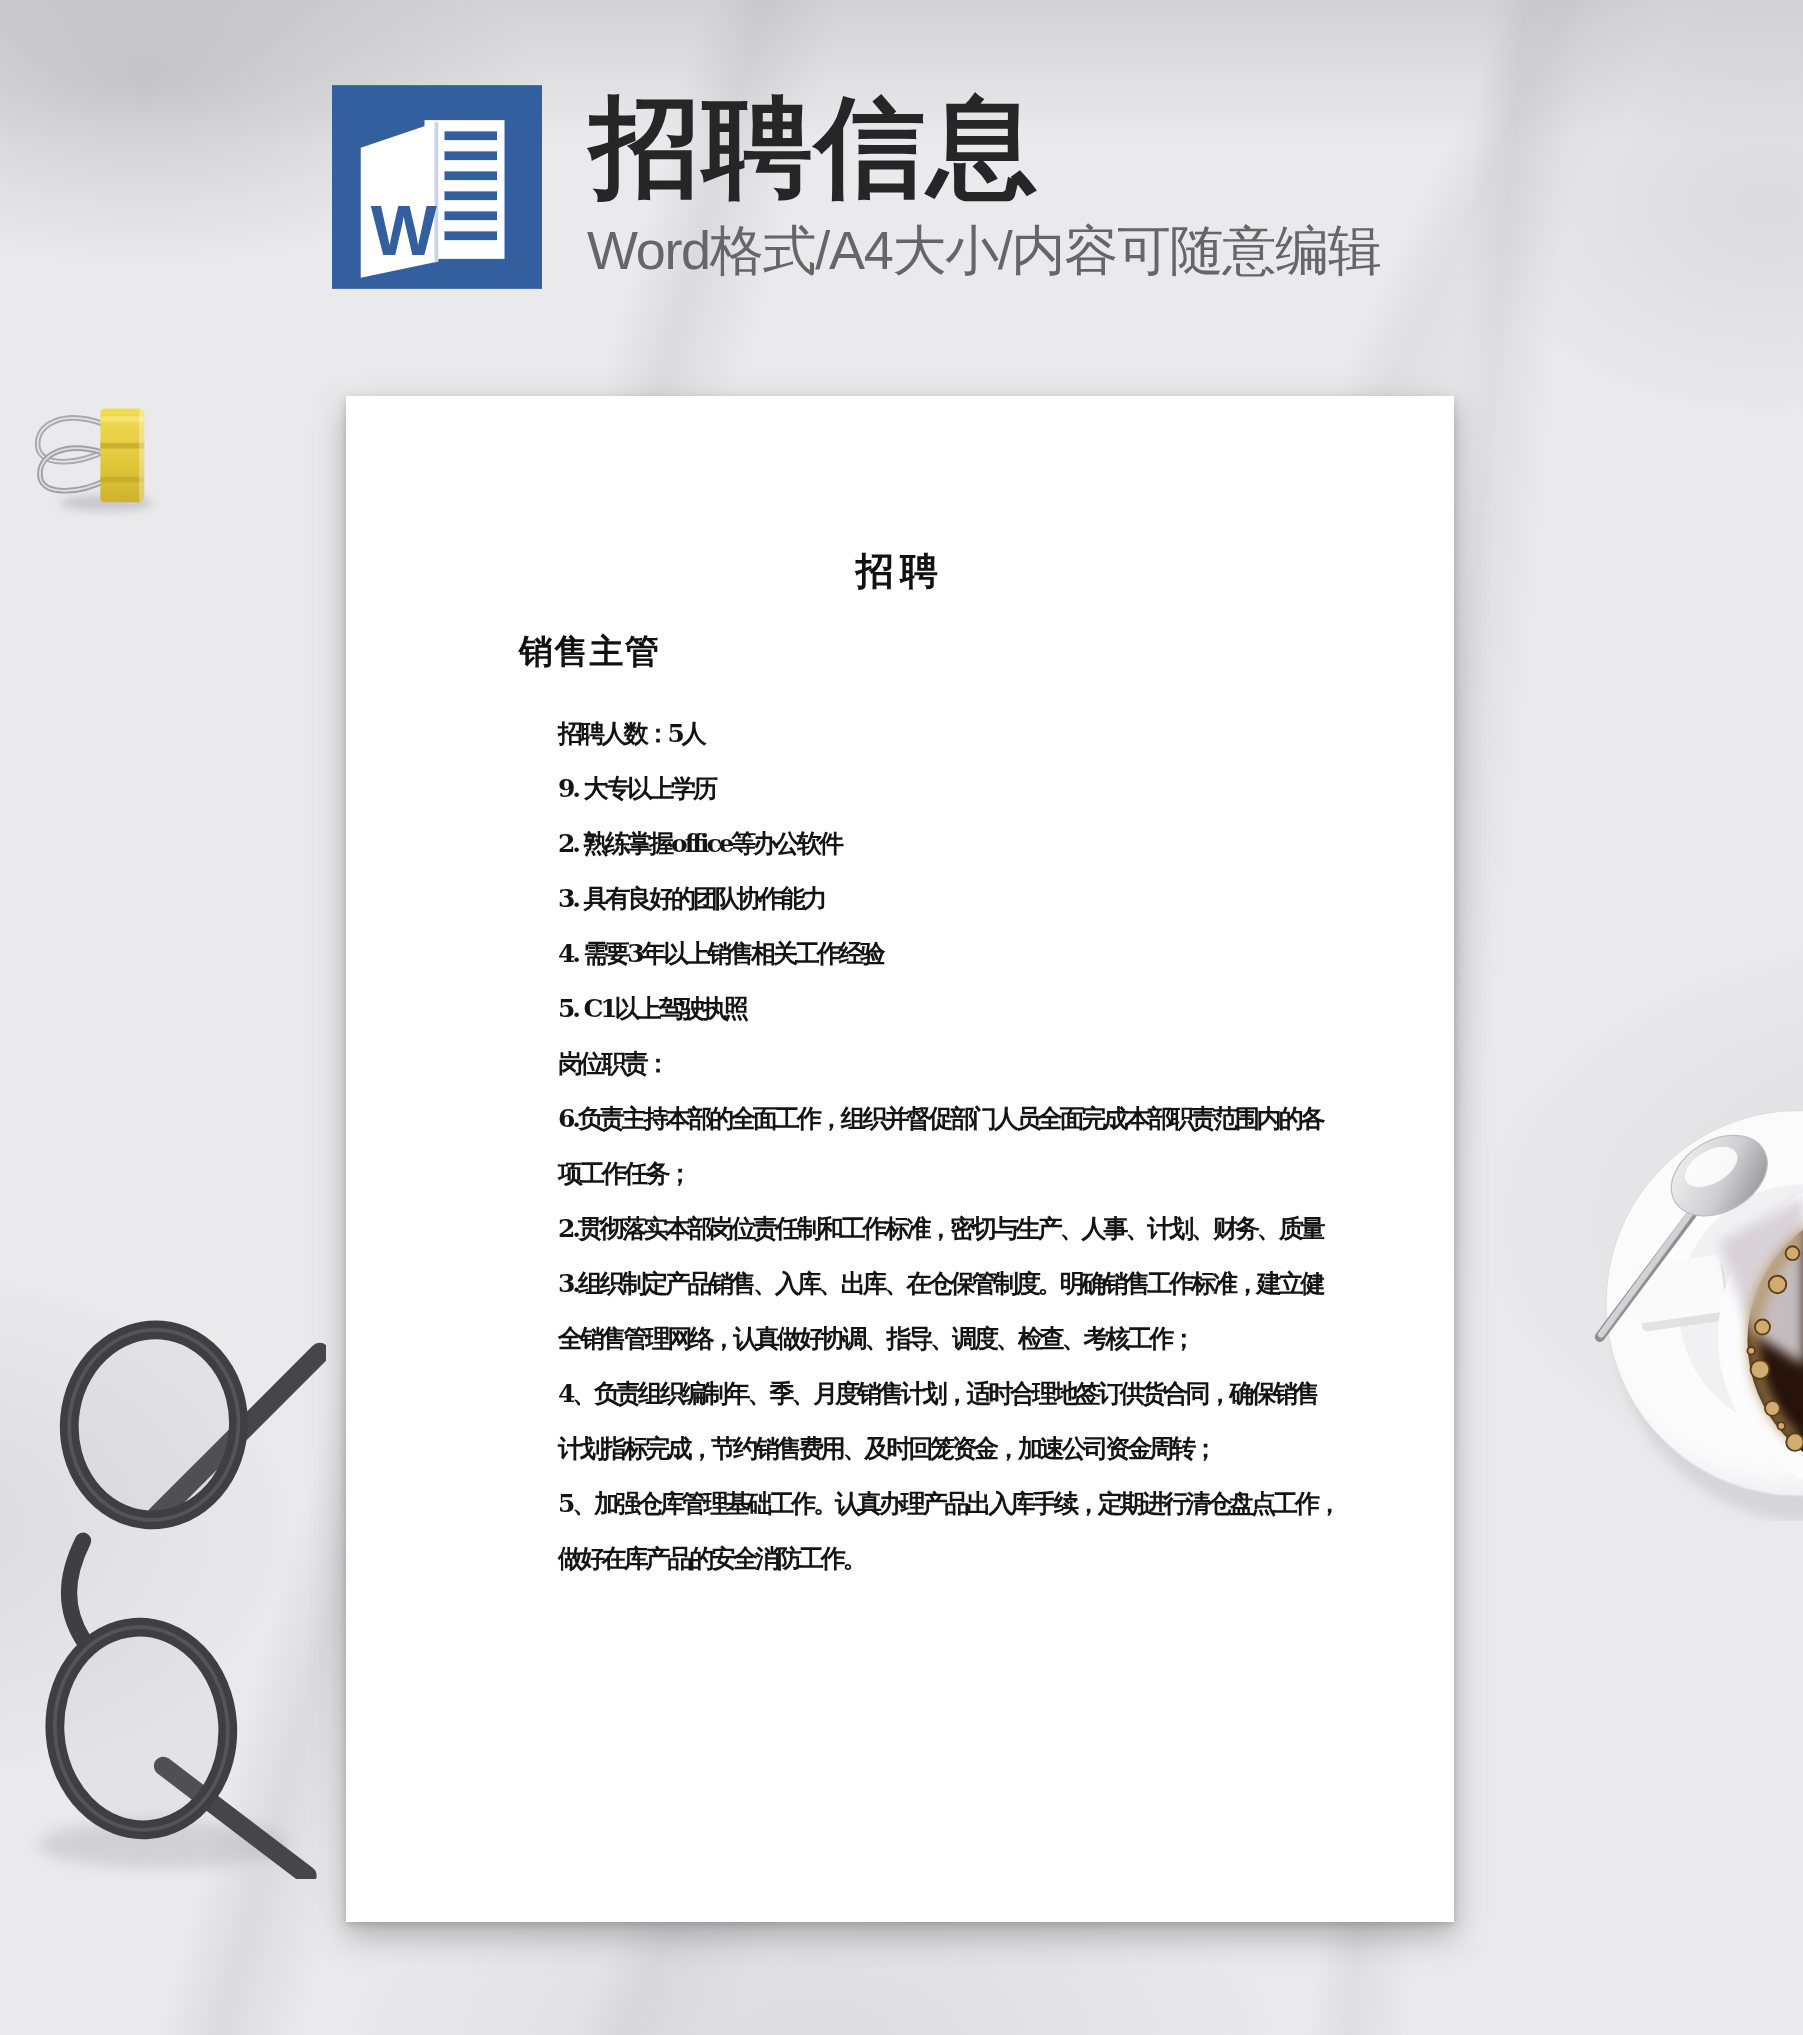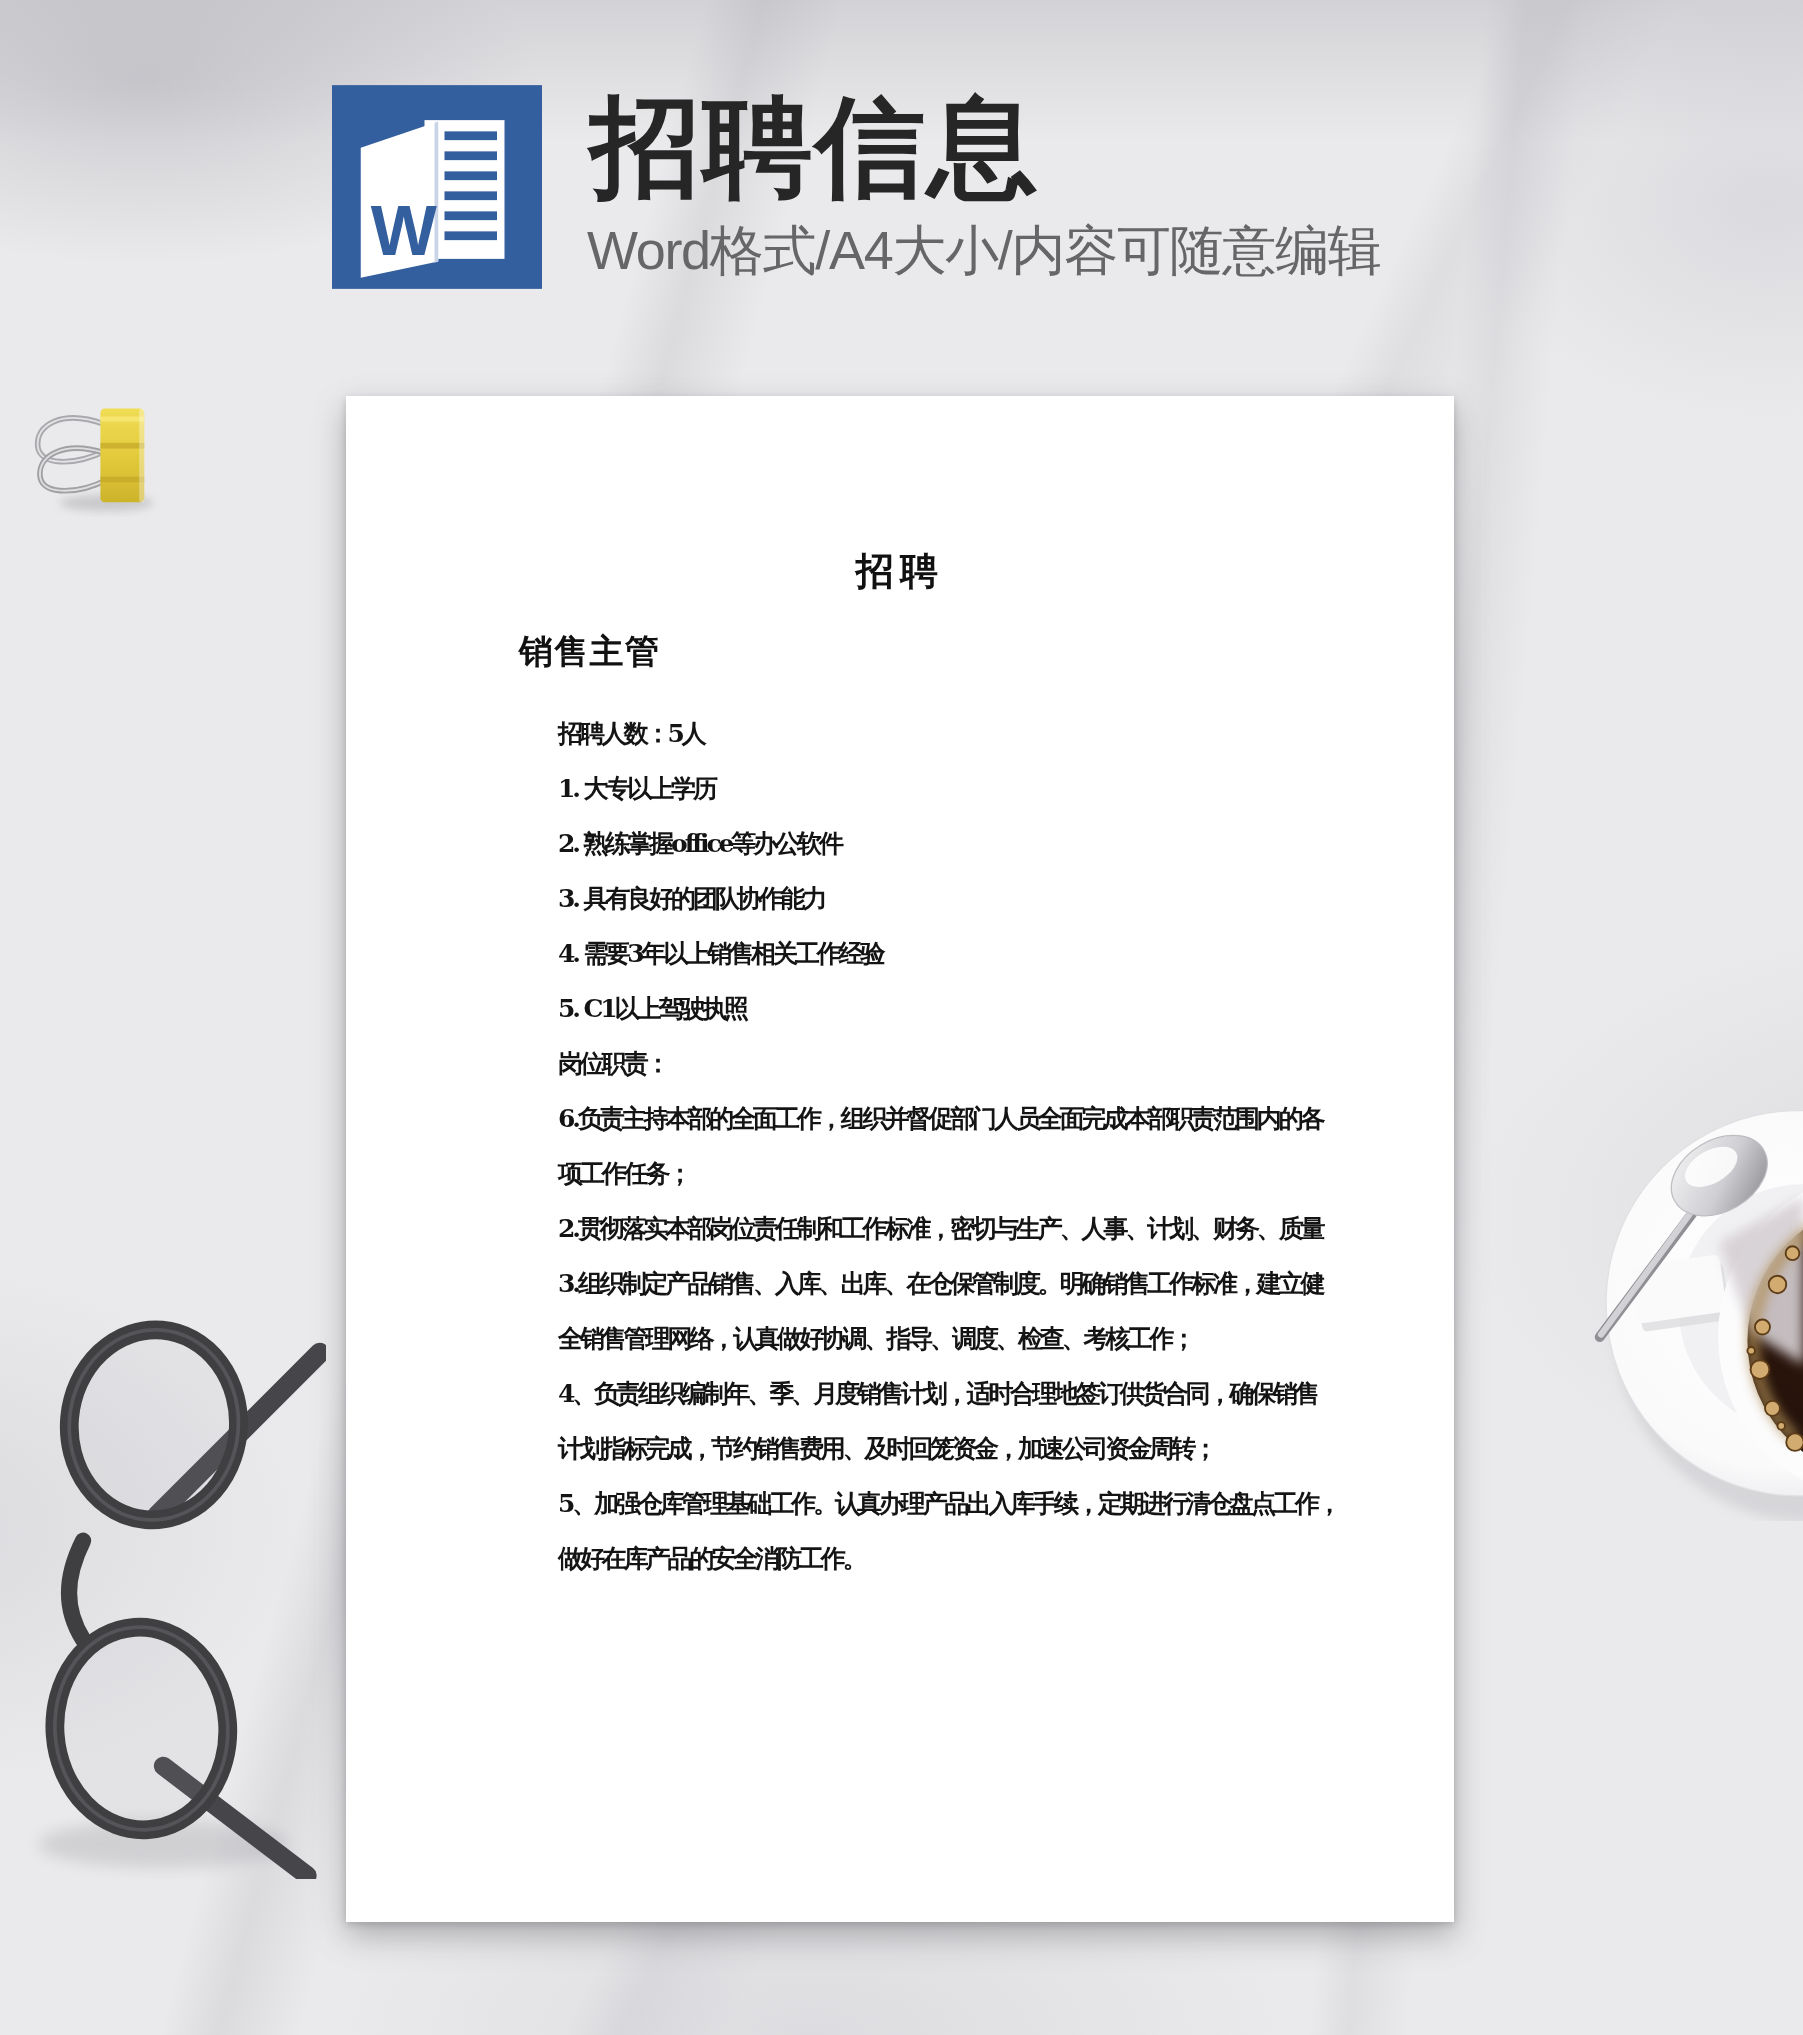--- a/index.html
+++ b/index.html
@@ -105,21 +105,21 @@
     <rect x="130" y="146" width="70" height="9" fill="#b89a1f" opacity="0.45"></rect>
     <rect x="130" y="50" width="70" height="8" fill="#fbeF85" opacity="0.6"></rect>
     <rect x="192" y="37" width="8" height="150" rx="4" fill="#ffffff" opacity="0.35"></rect>
   </svg>
 
   <div class="page">
     <div class="doc-title">招聘</div>
     <div class="doc-heading">销售主管</div>
     <div class="doc-body">
       <div class="line">招聘人数：5人</div>
-      <div class="line">1. 大专以上学历</div>
+      <div class="line">9. 大专以上学历</div>
       <div class="line">2. 熟练掌握office等办公软件</div>
       <div class="line">3. 具有良好的团队协作能力</div>
       <div class="line">4. 需要3年以上销售相关工作经验</div>
       <div class="line">5. C1以上驾驶执照</div>
       <div class="line">岗位职责：</div>
       <div class="line">6.负责主持本部的全面工作，组织并督促部门人员全面完成本部职责范围内的各</div>
       <div class="line">项工作任务；</div>
       <div class="line">2.贯彻落实本部岗位责任制和工作标准，密切与生产、人事、计划、财务、质量</div>
       <div class="line">3.组织制定产品销售、入库、出库、在仓保管制度。明确销售工作标准，建立健</div>
       <div class="line">全销售管理网络，认真做好协调、指导、调度、检查、考核工作；</div>

